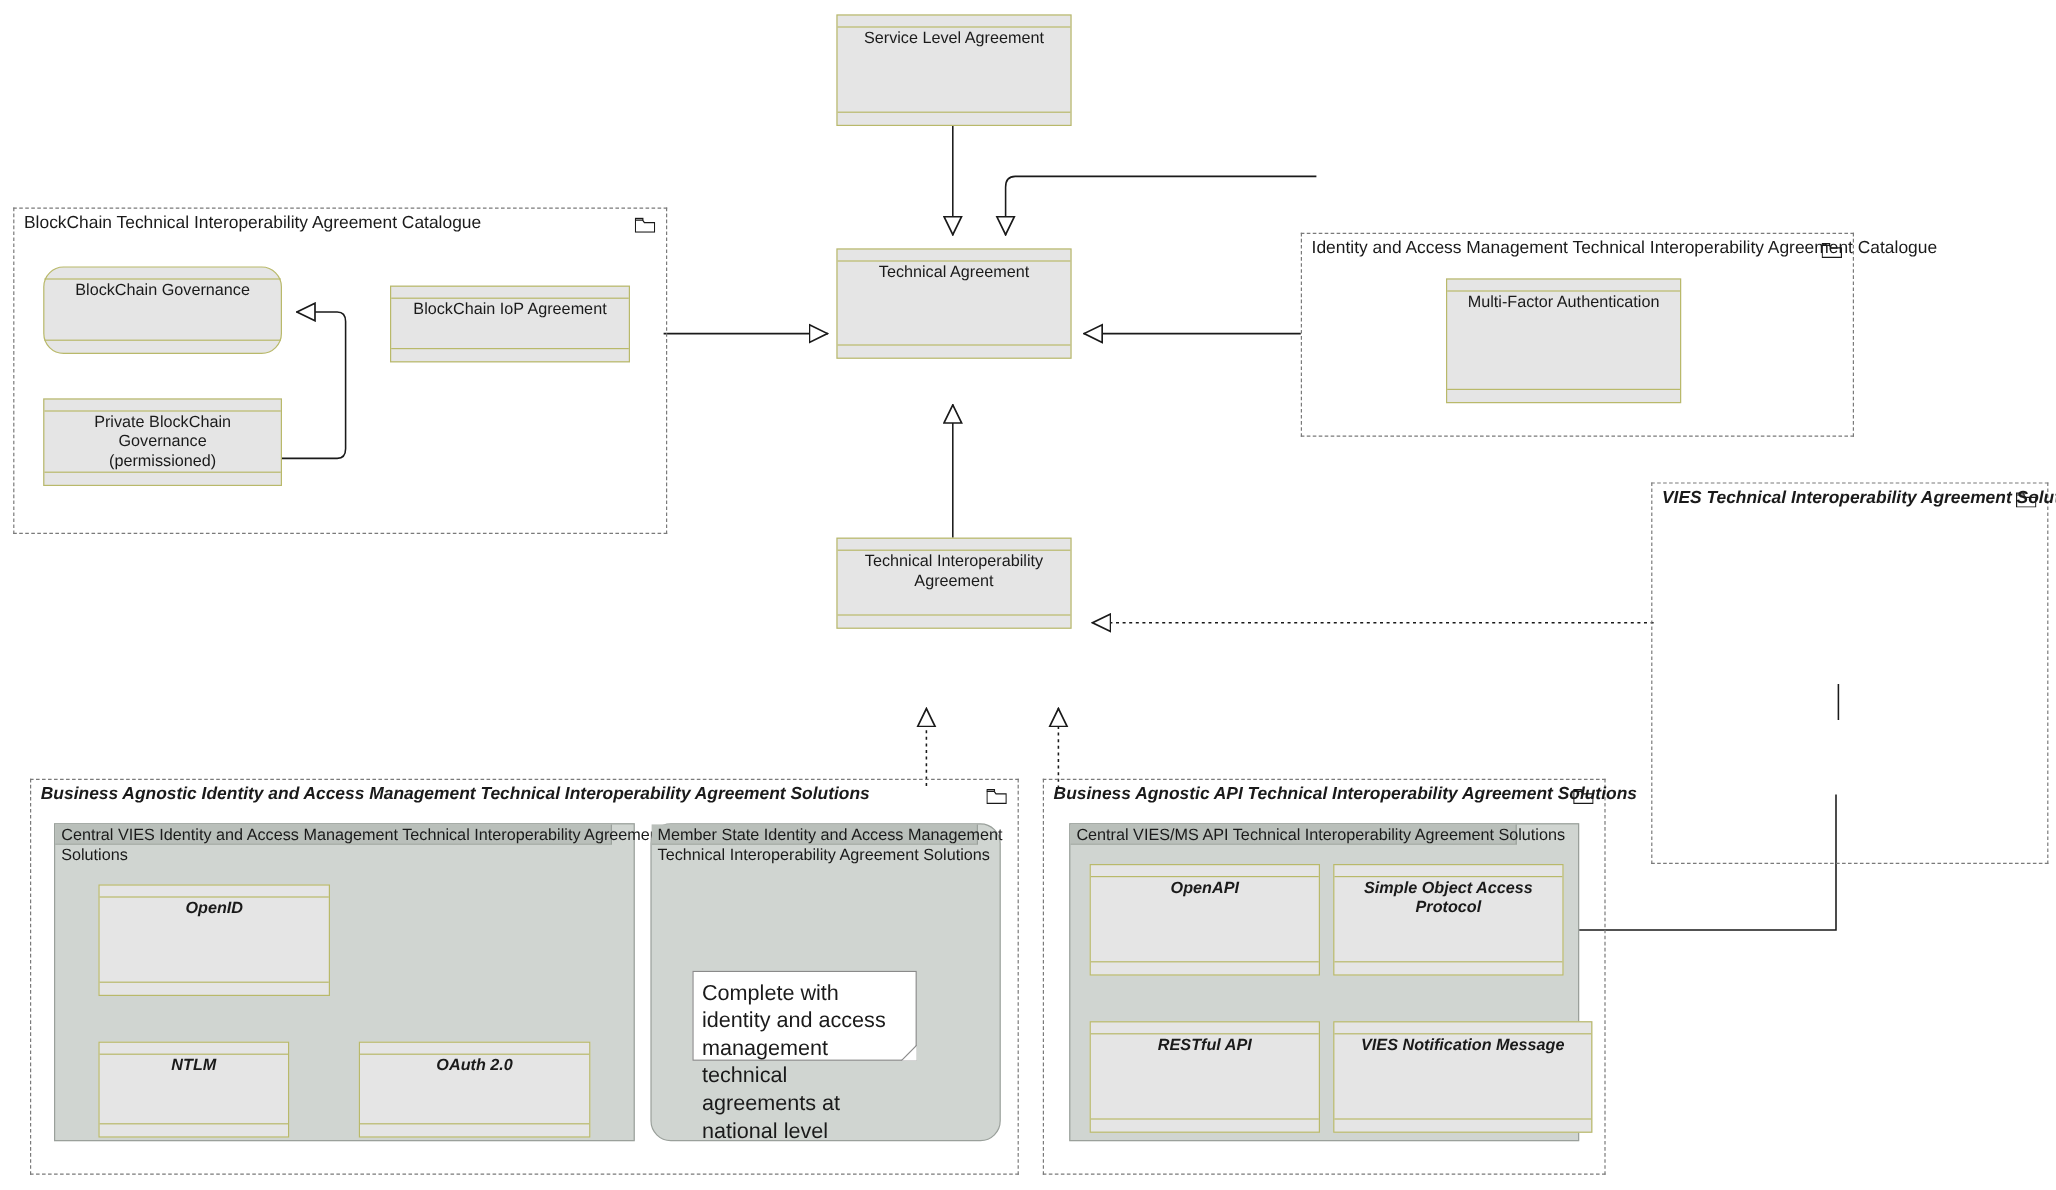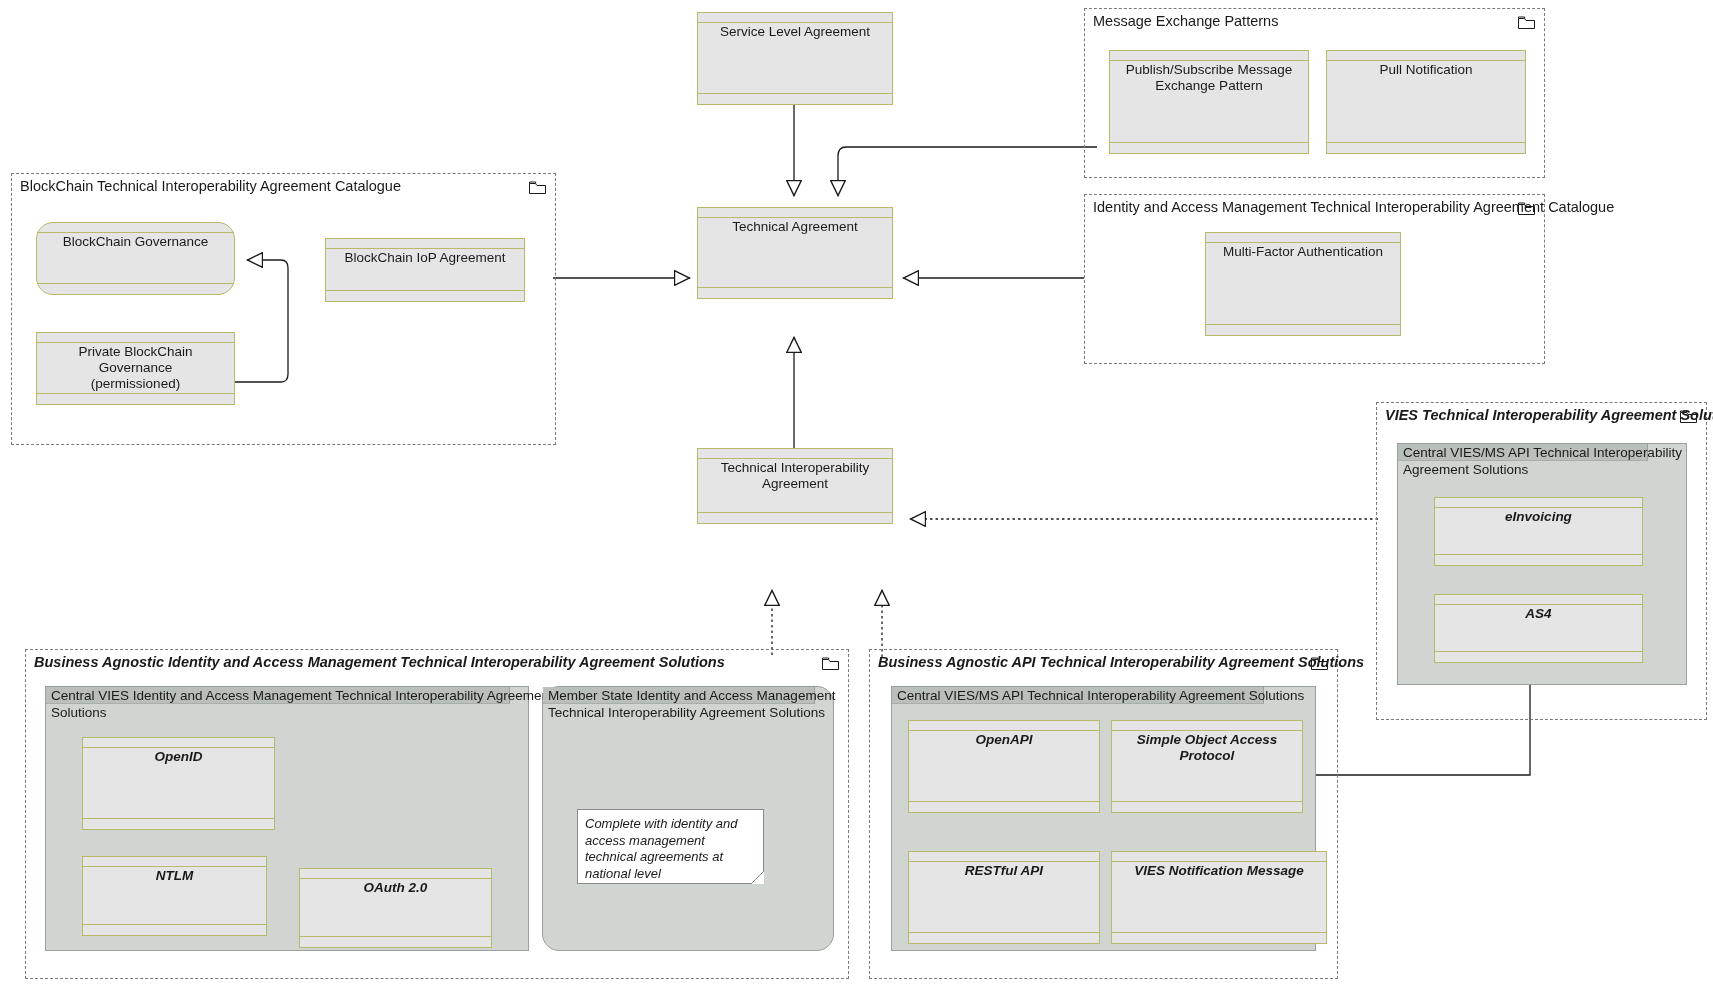--- a/index.html
+++ b/index.html
@@ -86,25 +86,24 @@
     color: #1a1a1a;
   }
   .uml .lbl.bold-it { font-style: italic; font-weight: bold; }
 
   
   .note {
     position: absolute;
     background: #ffffff;
     border: 1px solid #8a8a8a;
     box-sizing: border-box;
-    font-size: 13px;
+    font-size: 18px;
     line-height: 1.28;
     color: #1a1a1a;
     padding: 6px 7px;
-    font-style: italic;
   }
   .note-fold-line {
     position: absolute;
     right: -1px; bottom: -1px;
     width: 15px; height: 15px;
     overflow: hidden;
   }
 
   svg.links { position: absolute; left: 0; top: 0; width: 1713px; height: 992px; pointer-events: none; }
 </style>
@@ -184,39 +183,20 @@
       <div class="lbl ml">Private BlockChain Governance<br>(permissioned)</div>
     </div>
 
     <div class="uml" style="left:313px; top:64px; width:200px; height:64px;">
       <div class="band-top"></div>
       <div class="band-bottom"></div>
       <div class="lbl">BlockChain IoP Agreement</div>
     </div>
   </div>
 
-  <div class="group" style="left:1084px; top:8px; width:461px; height:170px;">
-    <div class="group-title">Message Exchange Patterns</div>
-    <svg class="folder-icon" viewBox="0 0 17 13">
-      <path d="M0.5 2.5 h6 l1.5 2 h8.5 v8 h-16 z" fill="none" stroke="#1a1a1a" stroke-width="1"></path>
-      <path d="M0.5 2.5 v-1.5 h6.2 v1.5" fill="none" stroke="#1a1a1a" stroke-width="1"></path>
-    </svg>
-
-    <div class="uml" style="left:24px; top:41px; width:200px; height:104px;">
-      <div class="band-top"></div>
-      <div class="band-bottom"></div>
-      <div class="lbl ml">Publish/Subscribe Message<br>Exchange Pattern</div>
-    </div>
-
-    <div class="uml" style="left:241px; top:41px; width:200px; height:104px;">
-      <div class="band-top"></div>
-      <div class="band-bottom"></div>
-      <div class="lbl">Pull Notification</div>
-    </div>
-  </div>
 
   <div class="group" style="left:1084px; top:194px; width:461px; height:170px;">
     <div class="group-title">Identity and Access Management Technical Interoperability Agreement Catalogue</div>
     <svg class="folder-icon" viewBox="0 0 17 13">
       <path d="M0.5 2.5 h6 l1.5 2 h8.5 v8 h-16 z" fill="none" stroke="#1a1a1a" stroke-width="1"></path>
       <path d="M0.5 2.5 v-1.5 h6.2 v1.5" fill="none" stroke="#1a1a1a" stroke-width="1"></path>
     </svg>
 
     <div class="uml" style="left:120px; top:37px; width:196px; height:104px;">
       <div class="band-top"></div>
@@ -225,57 +205,41 @@
     </div>
   </div>
 
   <div class="group" style="left:1376px; top:402px; width:331px; height:318px;">
     <div class="group-title it">VIES Technical Interoperability Agreement Solutions</div>
     <svg class="folder-icon" viewBox="0 0 17 13">
       <path d="M0.5 2.5 h6 l1.5 2 h8.5 v8 h-16 z" fill="none" stroke="#1a1a1a" stroke-width="1"></path>
       <path d="M0.5 2.5 v-1.5 h6.2 v1.5" fill="none" stroke="#1a1a1a" stroke-width="1"></path>
     </svg>
 
-    <div class="gcont" style="left:20px; top:40px; width:290px; height:242px;">
-      <div class="gcont-hdr" style="width:250px;"></div>
-      <div class="gcont-title">Central VIES/MS API Technical Interoperability<br>Agreement Solutions</div>
-
-      <div class="uml" style="left:36px; top:53px; width:209px; height:69px;">
-        <div class="band-top"></div>
-        <div class="band-bottom"></div>
-        <div class="lbl bold-it">eInvoicing</div>
-      </div>
-
-      <div class="uml" style="left:36px; top:150px; width:209px; height:69px;">
-        <div class="band-top"></div>
-        <div class="band-bottom"></div>
-        <div class="lbl bold-it">AS4</div>
-      </div>
-    </div>
   </div>
 
   <div class="group" style="left:25px; top:649px; width:824px; height:330px;">
     <div class="group-title it">Business Agnostic Identity and Access Management Technical Interoperability Agreement Solutions</div>
     <svg class="folder-icon" viewBox="0 0 17 13">
       <path d="M0.5 2.5 h6 l1.5 2 h8.5 v8 h-16 z" fill="none" stroke="#1a1a1a" stroke-width="1"></path>
       <path d="M0.5 2.5 v-1.5 h6.2 v1.5" fill="none" stroke="#1a1a1a" stroke-width="1"></path>
     </svg>
 
     <div class="gcont" style="left:19px; top:36px; width:484px; height:265px;">
       <div class="gcont-hdr" style="width:464px;"></div>
       <div class="gcont-title">Central VIES Identity and Access Management Technical Interoperability Agreement<br>Solutions</div>
 
       <div class="uml" style="left:36px; top:50px; width:193px; height:93px;">
         <div class="band-top"></div>
         <div class="band-bottom"></div>
         <div class="lbl bold-it mid">OpenID</div>
       </div>
 
 
-      <div class="uml" style="left:36px; top:169px; width:185px; height:80px;">
+      <div class="uml" style="left:36px; top:181px; width:159px; height:80px;">
         <div class="band-top"></div>
         <div class="band-bottom"></div>
         <div class="lbl bold-it mid">NTLM</div>
       </div>
 
       <div class="uml" style="left:253px; top:181px; width:193px; height:80px;">
         <div class="band-top"></div>
         <div class="band-bottom"></div>
         <div class="lbl bold-it mid">OAuth 2.0</div>
       </div>

